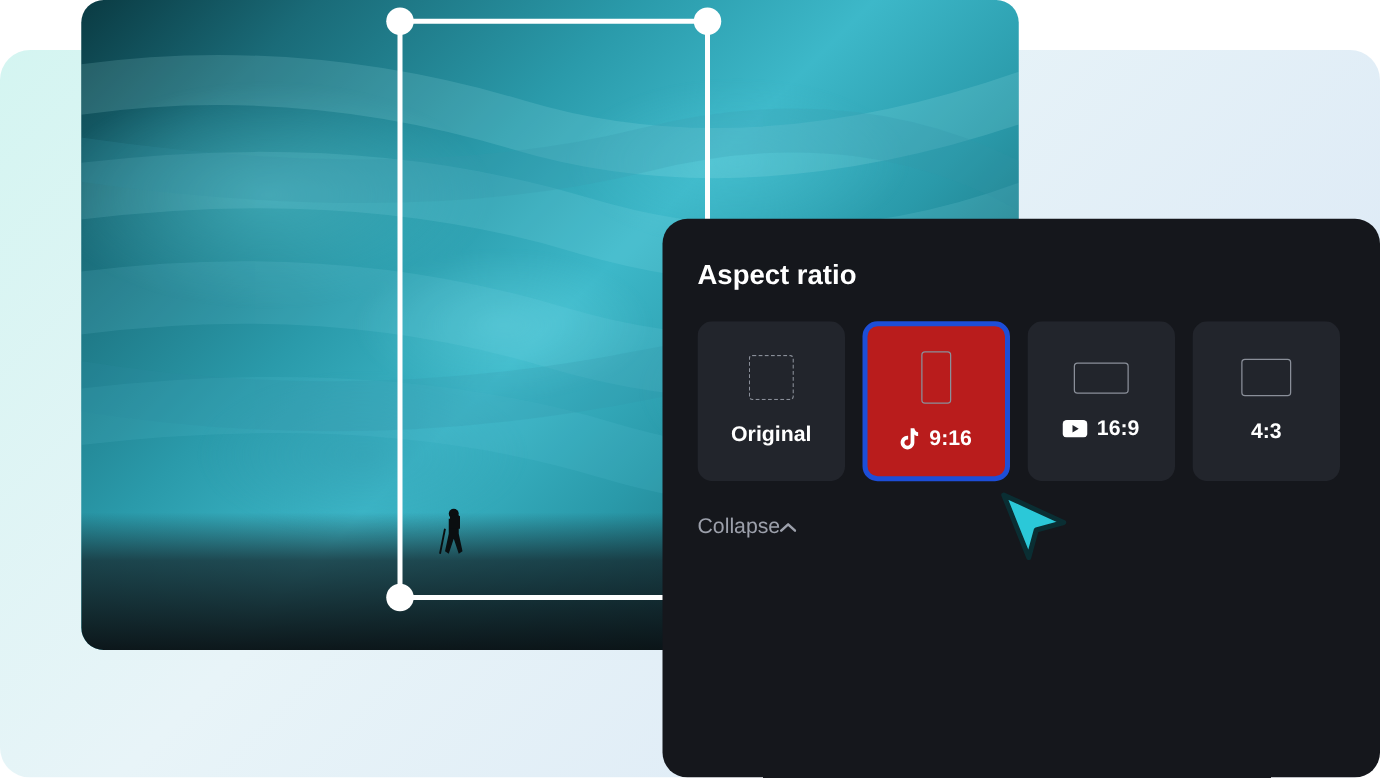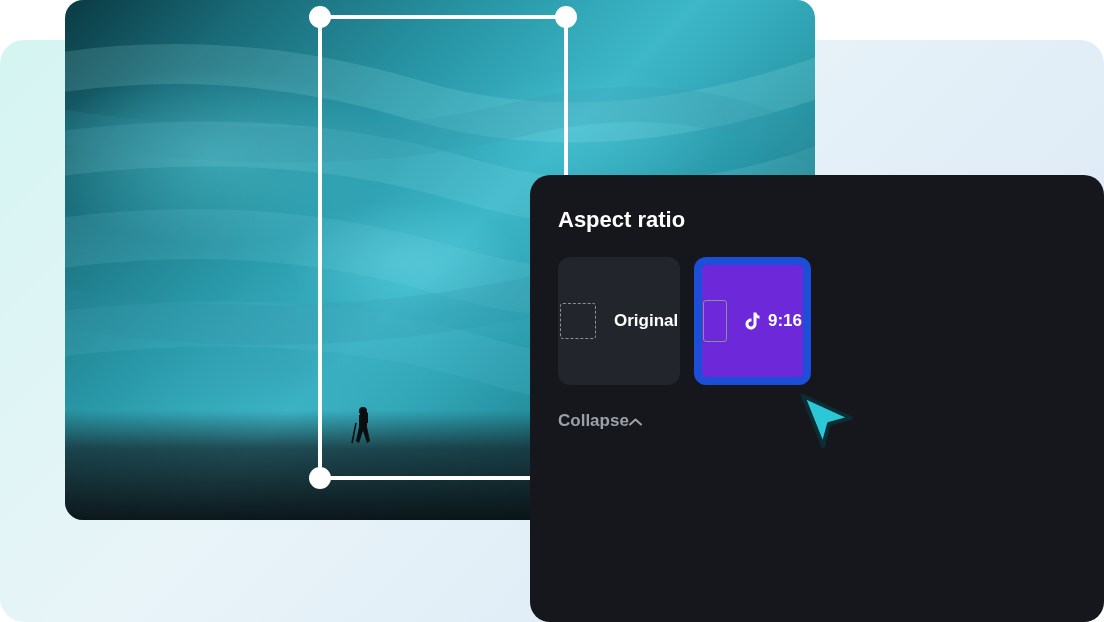--- a/index.html
+++ b/index.html
@@ -119,31 +119,31 @@
       grid-template-columns: repeat(4, 1fr);
       gap: 14px;
       margin-bottom: 26px;
     }
     
     .ratio-card {
       background: #22252c;
       border-radius: 12px;
       height: 128px;
       display: flex;
-      flex-direction: row;
+      flex-direction: column;
       align-items: center;
       justify-content: center;
       gap: 18px;
       cursor: pointer;
       border: 2px solid transparent;
     }
     
     .ratio-card.selected {
-      background: #6d28d9;
-      border: 8px solid #1d4ed8;
+      background: #b91c1c;
+      border: 4px solid #1d4ed8;
     }
     
     .ratio-shape {
       border: 1.5px solid #8a8f99;
       border-radius: 3px;
     }
     
     .ratio-shape.dashed {
       border-style: dashed;
     }
@@ -170,21 +170,21 @@
       align-items: center;
       justify-content: center;
     }
     
     .collapse-row {
       display: flex;
       align-items: flex-start;
       gap: 0;
       color: #9ca0ab;
       font-size: 17px;
-      font-weight: 700;
+      font-weight: 400;
       cursor: pointer;
     }
     
     .cursor-overlay {
       position: absolute;
       top: 388px;
       left: 795px;
       width: 66px;
       height: 66px;
       z-index: 100;
@@ -238,22 +238,40 @@
       <div class="ratio-label">
         <span class="platform-icon">
           <svg width="16" height="18" viewBox="0 0 16 18" fill="none">
             <path d="M11.5 0.5 C11.5 0.5 11.8 3.2 14.5 3.8 L14.5 6.8 C12.8 6.7 11.9 5.9 11.5 5.5 L11.5 12 C11.5 15 9 17.5 6 17.5 C3 17.5 0.5 15 0.5 12 C0.5 9 3 6.5 6 6.5 L6.5 6.5 L6.5 9.5 C6.3 9.5 6.2 9.5 6 9.5 C4.6 9.5 3.5 10.6 3.5 12 C3.5 13.4 4.6 14.5 6 14.5 C7.4 14.5 8.5 13.4 8.5 12 L8.5 0.5 Z" fill="#ffffff"></path>
           </svg>
         </span>
         <span>9:16</span>
       </div>
     </div>
 
-
-
+    <div class="ratio-card">
+      <div class="ratio-shape shape-169"></div>
+      <div class="ratio-label">
+        <span class="platform-icon">
+          <svg width="20" height="14" viewBox="0 0 20 14" fill="none">
+            <rect x="0" y="0" width="20" height="14" rx="3.5" fill="#ffffff"></rect>
+            <path d="M8 4 L13 7 L8 10 Z" fill="#22252c"></path>
+          </svg>
+        </span>
+        <span>16:9</span>
+      </div>
+    </div>
+
+
+    <div class="ratio-card">
+      <div class="ratio-shape shape-43"></div>
+      <div class="ratio-label">
+        <span>4:3</span>
+      </div>
+    </div>
 
 
 
   </div>
 
   <div class="collapse-row">
     <span>Collapse</span>
     <span>
       <svg width="13" height="8" viewBox="0 0 13 8" fill="none">
         <path d="M1 6.5 L6.5 1.5 L12 6.5" stroke="#9ca0ab" stroke-width="2" stroke-linecap="round" stroke-linejoin="round"></path>

